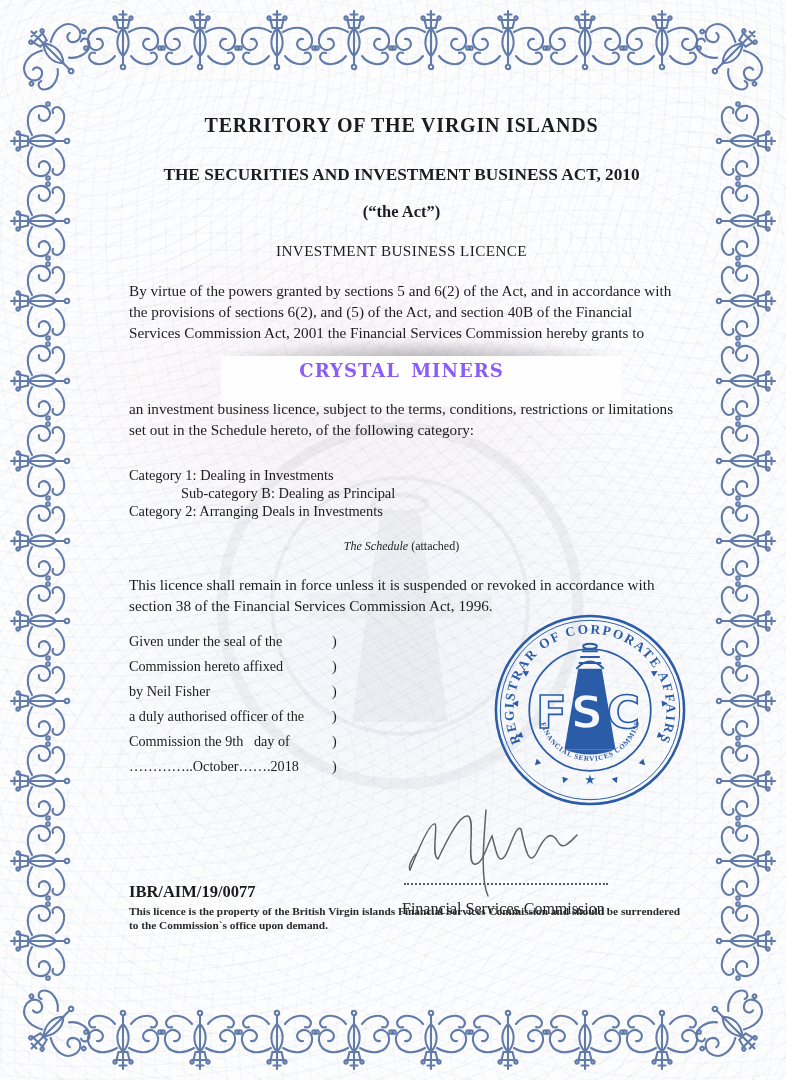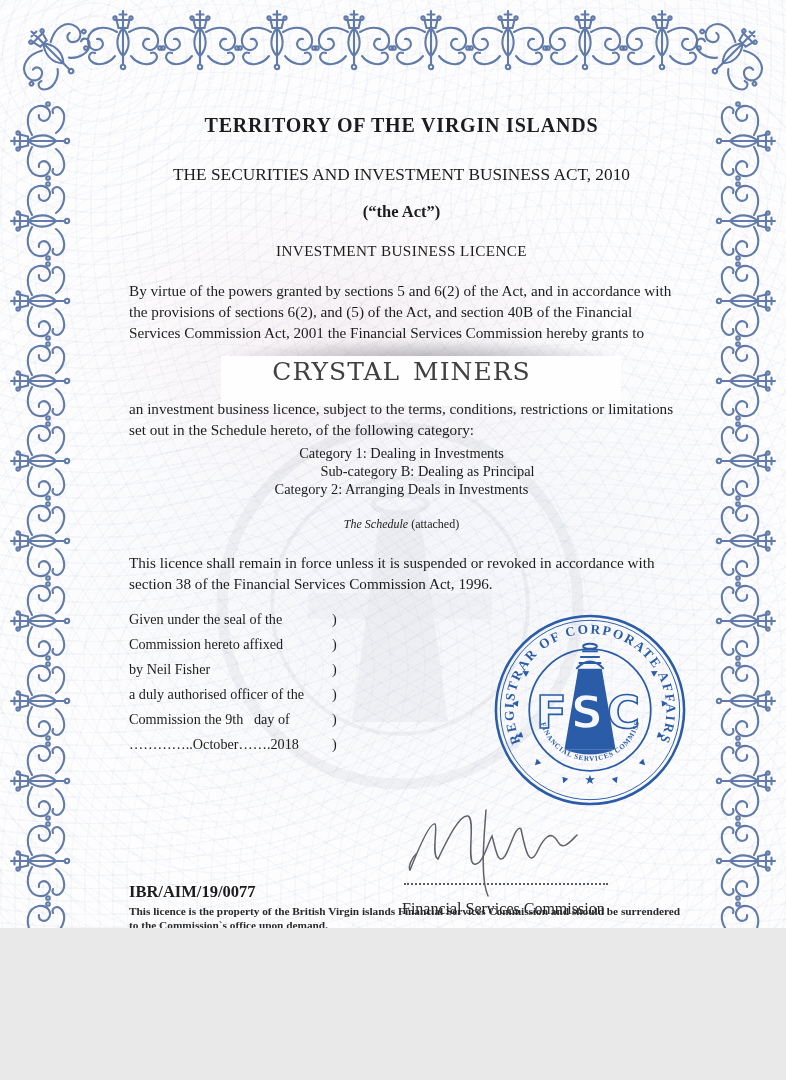--- a/index.html
+++ b/index.html
@@ -1,17 +1,17 @@
 <!DOCTYPE html>
 <html><head>
 <meta charset="utf-8">
 <style>
   html,body{margin:0;padding:0;background:#e9e9e9;}
   .page{
-    position:relative;width:786px;height:928px;margin:0 auto;
+    position:relative;width:786px;height:1080px;margin:0 auto;
     background:#fdfdfe;overflow:hidden;
     font-family:"Liberation Serif", serif;color:#1c1c1c;
   }
   .bg-waves{
     position:absolute;inset:0;z-index:0;
     background:
       radial-gradient(ellipse 420px 240px at 43% 36%, rgba(216,168,182,.12), transparent 70%),
       radial-gradient(ellipse 520px 430px at 52% 60%, rgba(150,162,194,.09), transparent 72%),
       repeating-radial-gradient(circle at 12% 6%, rgba(100,125,170,.05) 0 1.5px, transparent 1.5px 13px),
       repeating-radial-gradient(circle at 88% 22%, rgba(100,125,170,.045) 0 1.5px, transparent 1.5px 15px),
@@ -23,32 +23,32 @@
   .watermark-svg{position:absolute;left:212px;top:418px;z-index:1;}
   .smudge{
     position:absolute;left:230px;top:341px;width:384px;height:20px;z-index:1;
     background:radial-gradient(ellipse at 50% 100%, rgba(88,88,94,.45), rgba(120,120,126,.18) 55%, transparent 78%);
     border-radius:50% 50% 0 0;filter:blur(2.5px);
   }
   .redaction{position:absolute;left:221px;top:356px;width:400px;height:50px;background:#fefefe;z-index:2;}
   .content{position:absolute;left:129px;top:112px;width:545px;z-index:4;font-size:15.2px;line-height:1.38;}
   .c{text-align:center;}
   .doc-title{font-size:20px;font-weight:bold;letter-spacing:.8px;margin:0;}
-  .act-title{font-size:17.3px;font-weight:normal;margin-top:24px;line-height:1.25;}
+  .act-title{font-size:17.3px;font-weight:bold;margin-top:24px;line-height:1.25;}
   .act-sub{font-size:16.5px;font-weight:bold;margin-top:16px;}
   .lic-title{font-size:15.2px;letter-spacing:.4px;margin-top:17px;}
   .lic-sections{font-size:13.4px;margin-top:2px;}
   .para{margin-top:19px;}
   .name-wrap{position:relative;margin-top:5px;height:46px;display:flex;align-items:center;justify-content:center;}
   .licensee{
-    font-family:"DejaVu Serif", serif;font-weight:normal;font-size:25px;color:#404040;
+    font-family:"DejaVu Serif", serif;font-weight:bold;font-size:18px;color:#8b5cf6;
     letter-spacing:1px;word-spacing:4px;white-space:nowrap;
   }
   .grant-para{margin-top:4px;}
-  .cats{margin-top:3px;font-size:14.4px;line-height:1.26;text-align:center;}
+  .cats{margin-top:25px;font-size:14.4px;line-height:1.26;}
   .cat-indent{padding-left:52px;}
   .schedule{margin-top:18px;font-size:12px;}
   .schedule .it{font-style:italic;}
   .force-para{margin-top:20px;}
   .attest{margin-top:15px;font-size:14.2px;}
   .attest-row{position:relative;height:25px;}
   .attest .bracket{position:absolute;left:203px;top:0;}
   .b{font-weight:normal;}
   .seal-svg{position:absolute;left:492px;top:612px;z-index:4;}
   .sig-block{position:absolute;left:402px;top:796px;width:212px;height:115px;z-index:4;}

